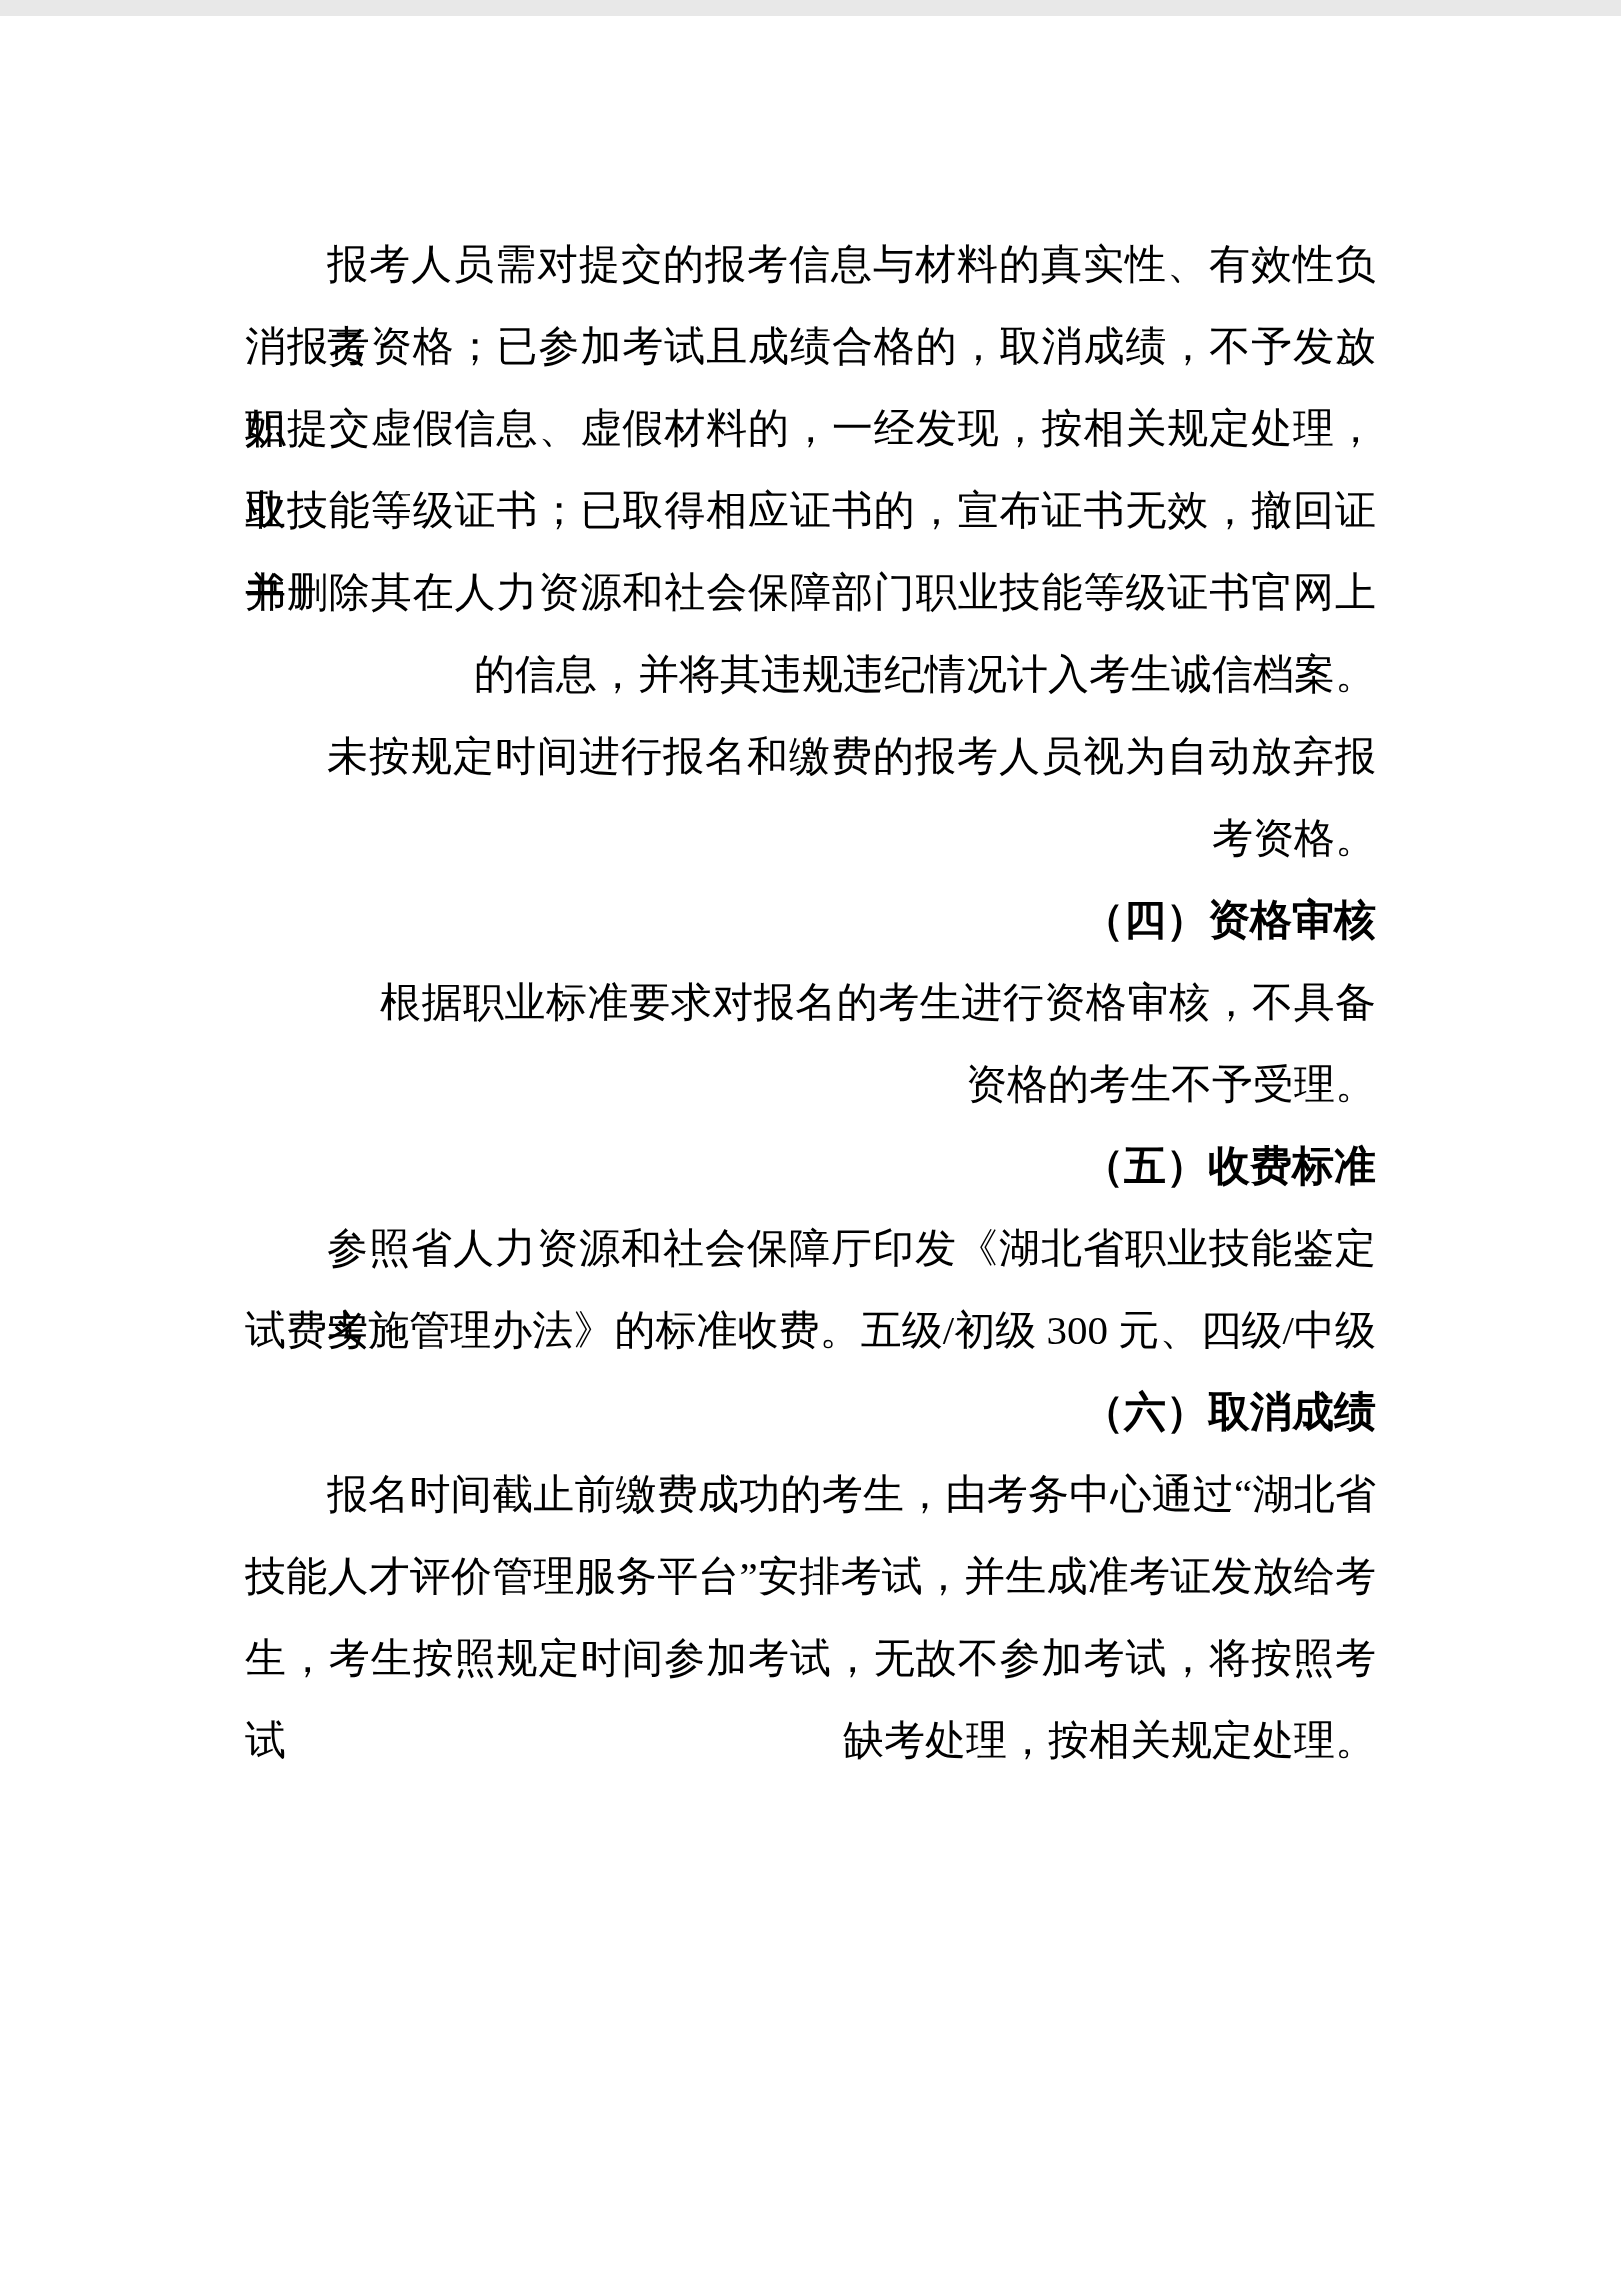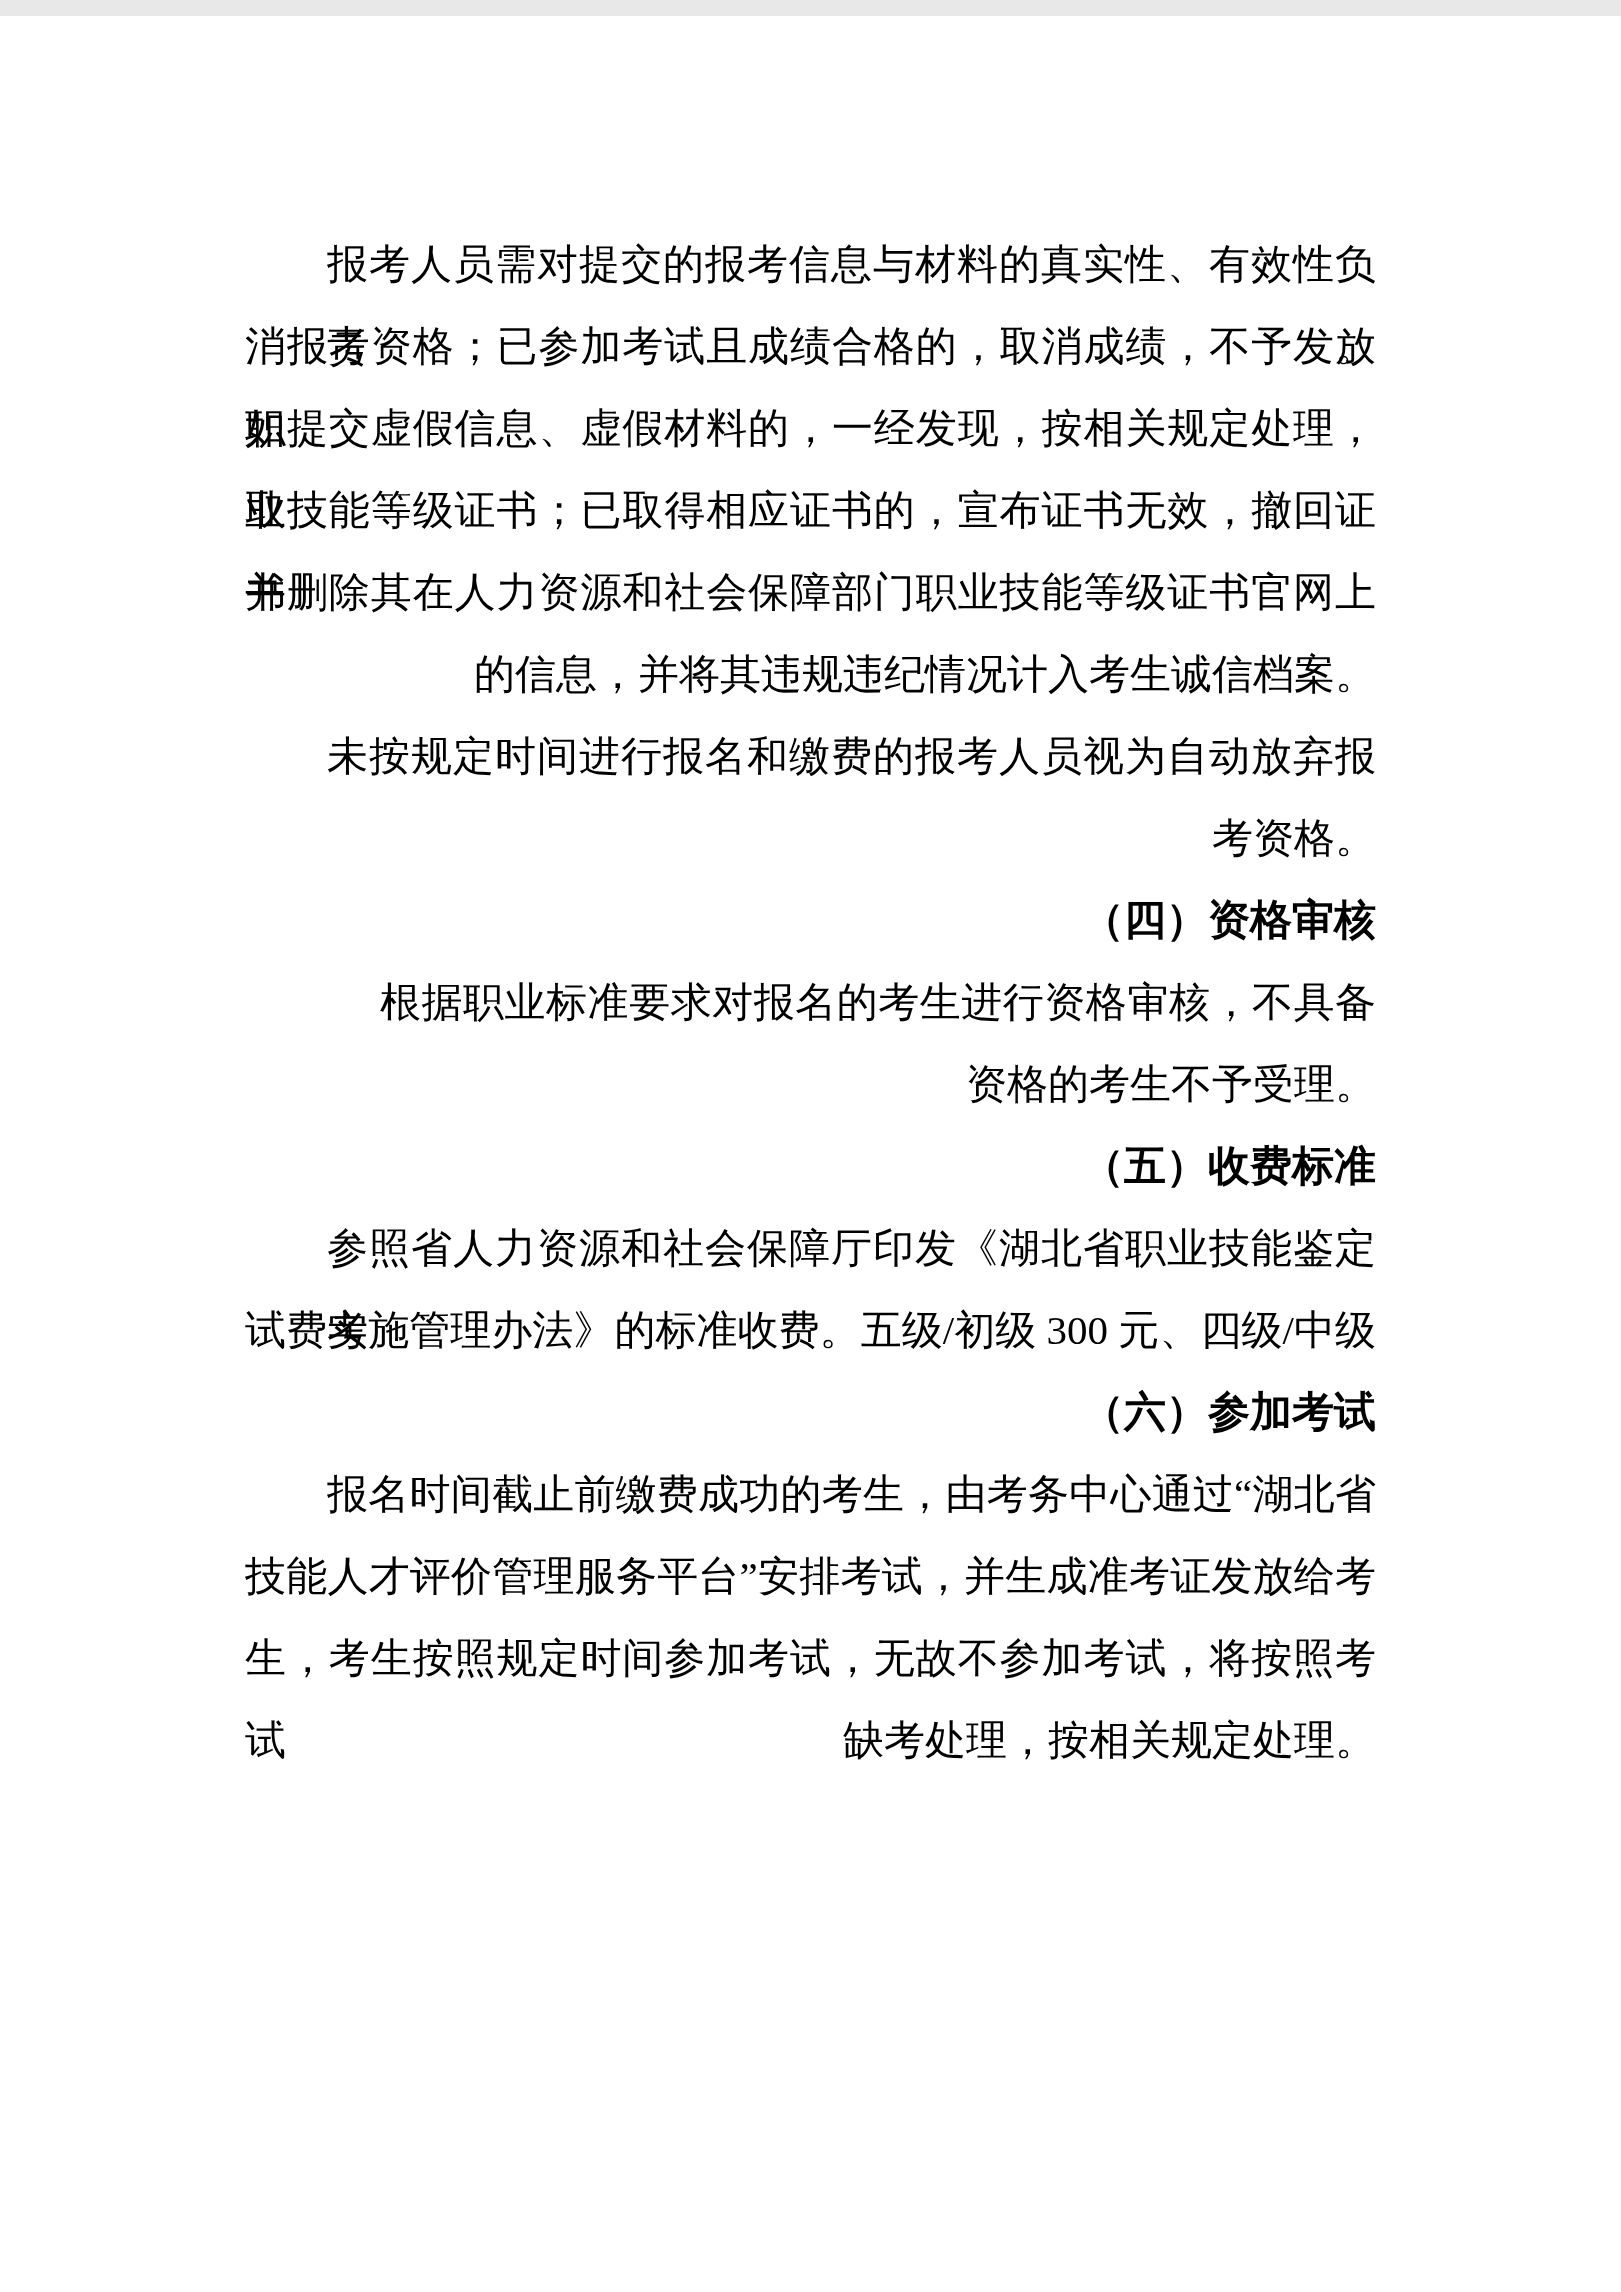--- a/index.html
+++ b/index.html
@@ -60,21 +60,21 @@
         <div class="line endline" style="padding-left: 52px;">资格的考生不予受理。</div>
       </div>
       <div>
         <div class="line heading-line endline" style="padding-left: 86px;">（五）收费标准</div>
       </div>
       <div>
         <div class="line fill" style="padding-left: 82px;">参照省人力资源和社会保障厅印发《湖北省职业技能鉴定考</div>
         <div class="line fill" style="padding-left: 0px;">试费实施管理办法》的标准收费。五级/初级 300 元、四级/中级</div>
       </div>
       <div>
-        <div class="line heading-line endline" style="padding-left: 86px;">（六）参加考试</div>
+        <div class="line heading-line endline" style="padding-left: 86px;">（六）取消成绩</div>
       </div>
       <div>
         <div class="line fill" style="padding-left: 82px;">报名时间截止前缴费成功的考生，由考务中心通过“湖北省</div>
         <div class="line fill" style="padding-left: 0px;">技能人才评价管理服务平台”安排考试，并生成准考证发放给考</div>
         <div class="line fill" style="padding-left: 0px;">生，考生按照规定时间参加考试，无故不参加考试，将按照考试</div>
         <div class="line endline" style="padding-left: 0px;">缺考处理，按相关规定处理。</div>
       </div>
     </div>
 </div>
 

